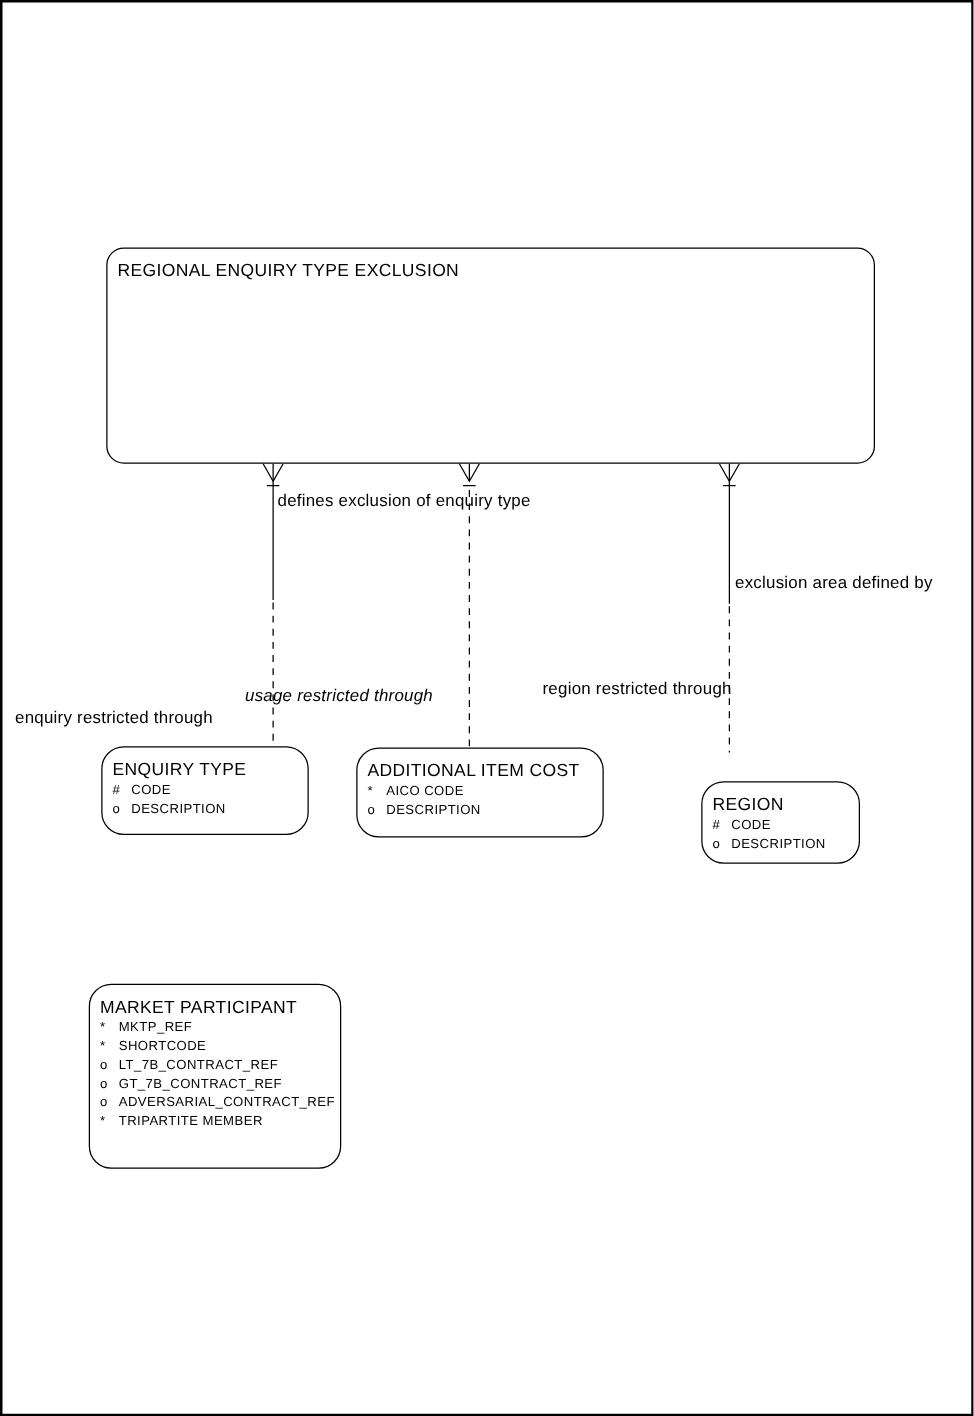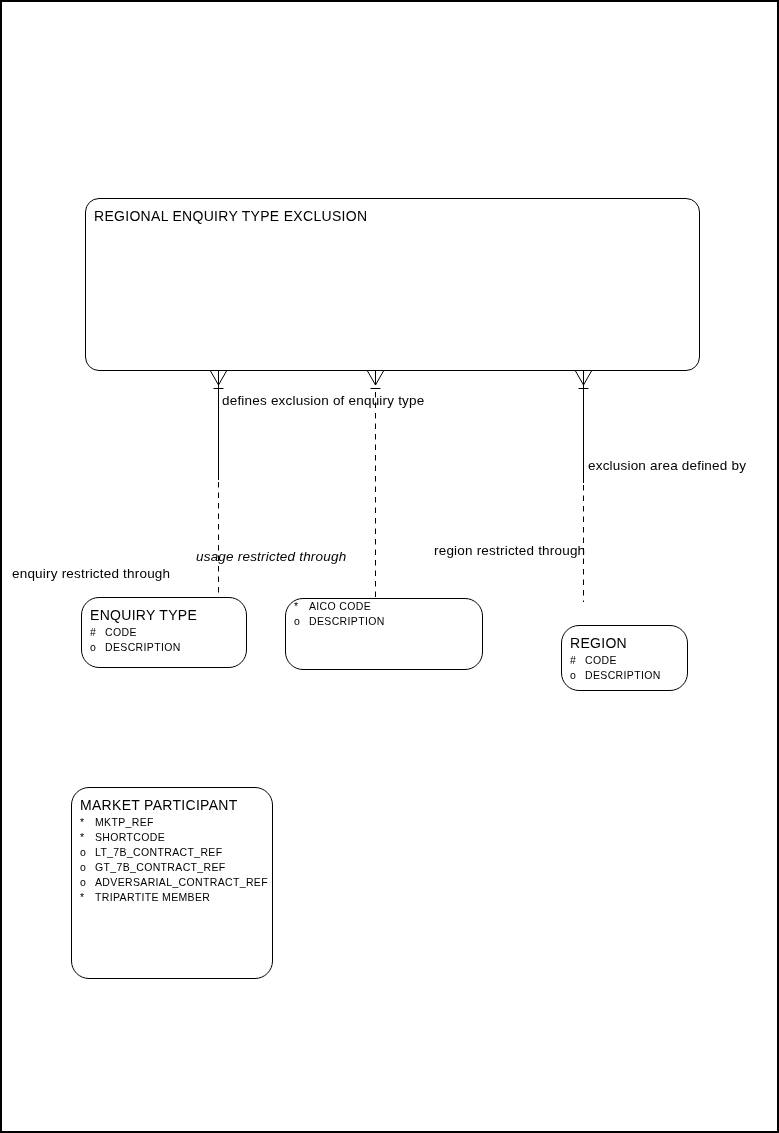--- a/index.html
+++ b/index.html
@@ -66,21 +66,21 @@
     letter-spacing: 0.2px;
     line-height: 17px;
     color: #000000;
     white-space: nowrap;
   }
   
   #ent-regional { left: 85px;  top: 198px; width: 615px; height: 173px; }
   #ent-enquiry  { left: 81px;  top: 597px; width: 166px; height: 71px; }
   #ent-aico     { left: 285px; top: 598px; width: 198px; height: 72px; }
   #ent-region   { left: 561px; top: 625px; width: 127px; height: 66px; }
-  #ent-mktp     { left: 71px;  top: 787px; width: 202px; height: 192px; }
+  #ent-mktp     { left: 71px;  top: 787px; width: 202px; height: 148px; }
   
   #lbl-def-enquiry    { left: 222px; top: 392px; text-align: center; }
   #lbl-def-additional { left: 382px; top: 412px; }
   #lbl-def-region     { left: 588px; top: 457px; }
   #lbl-usage          { left: 196px; top: 548px; font-style: italic; }
   #lbl-region         { left: 403px; top: 542px; margin-left: 31px; }
   #lbl-enquiry        { left: 12px;  top: 565px; }
 </style>
 </head>
 <body>
@@ -123,20 +123,21 @@
       <span class="attr-prefix">#</span>
       <span class="attr-name">CODE</span>
     </div>
     <div class="attr-row">
       <span class="attr-prefix">o</span>
       <span class="attr-name">DESCRIPTION</span>
     </div>
   </div>
 
   <div class="entity" id="ent-aico">
+    <div class="entity-title">ADDITIONAL ITEM COST</div>
     <div class="attr-row">
       <span class="attr-prefix">*</span>
       <span class="attr-name">AICO CODE</span>
     </div>
     <div class="attr-row">
       <span class="attr-prefix">o</span>
       <span class="attr-name">DESCRIPTION</span>
     </div>
   </div>
 

